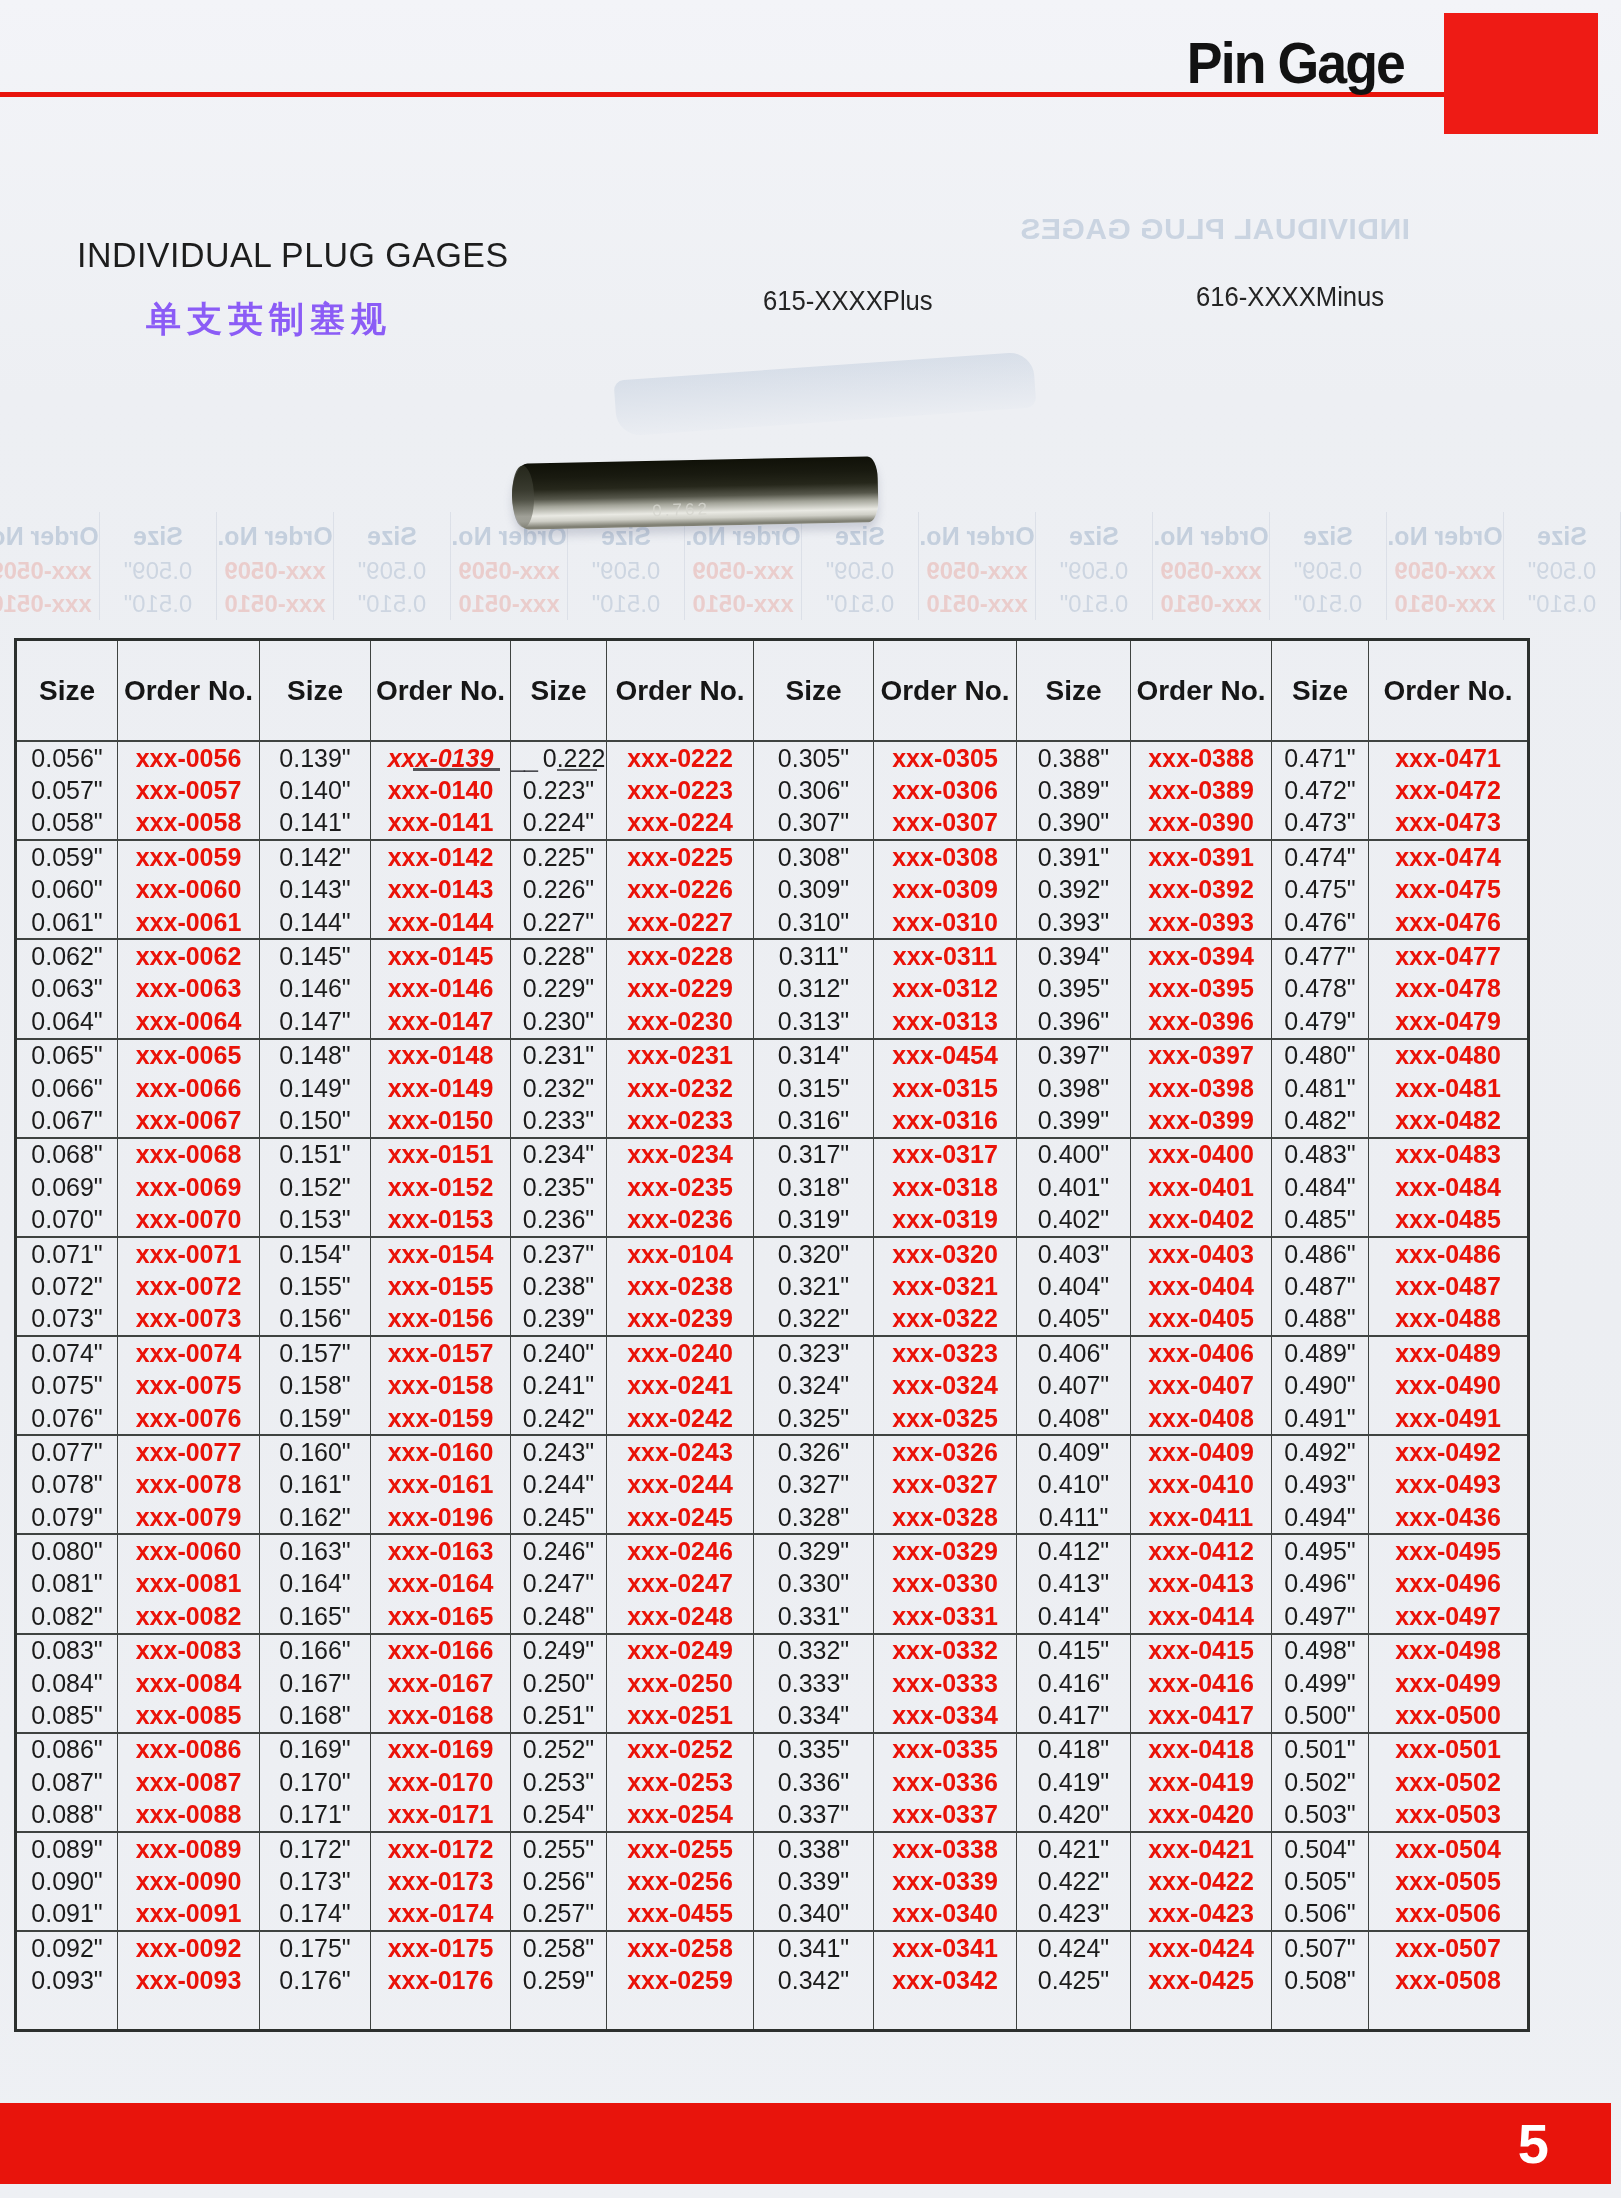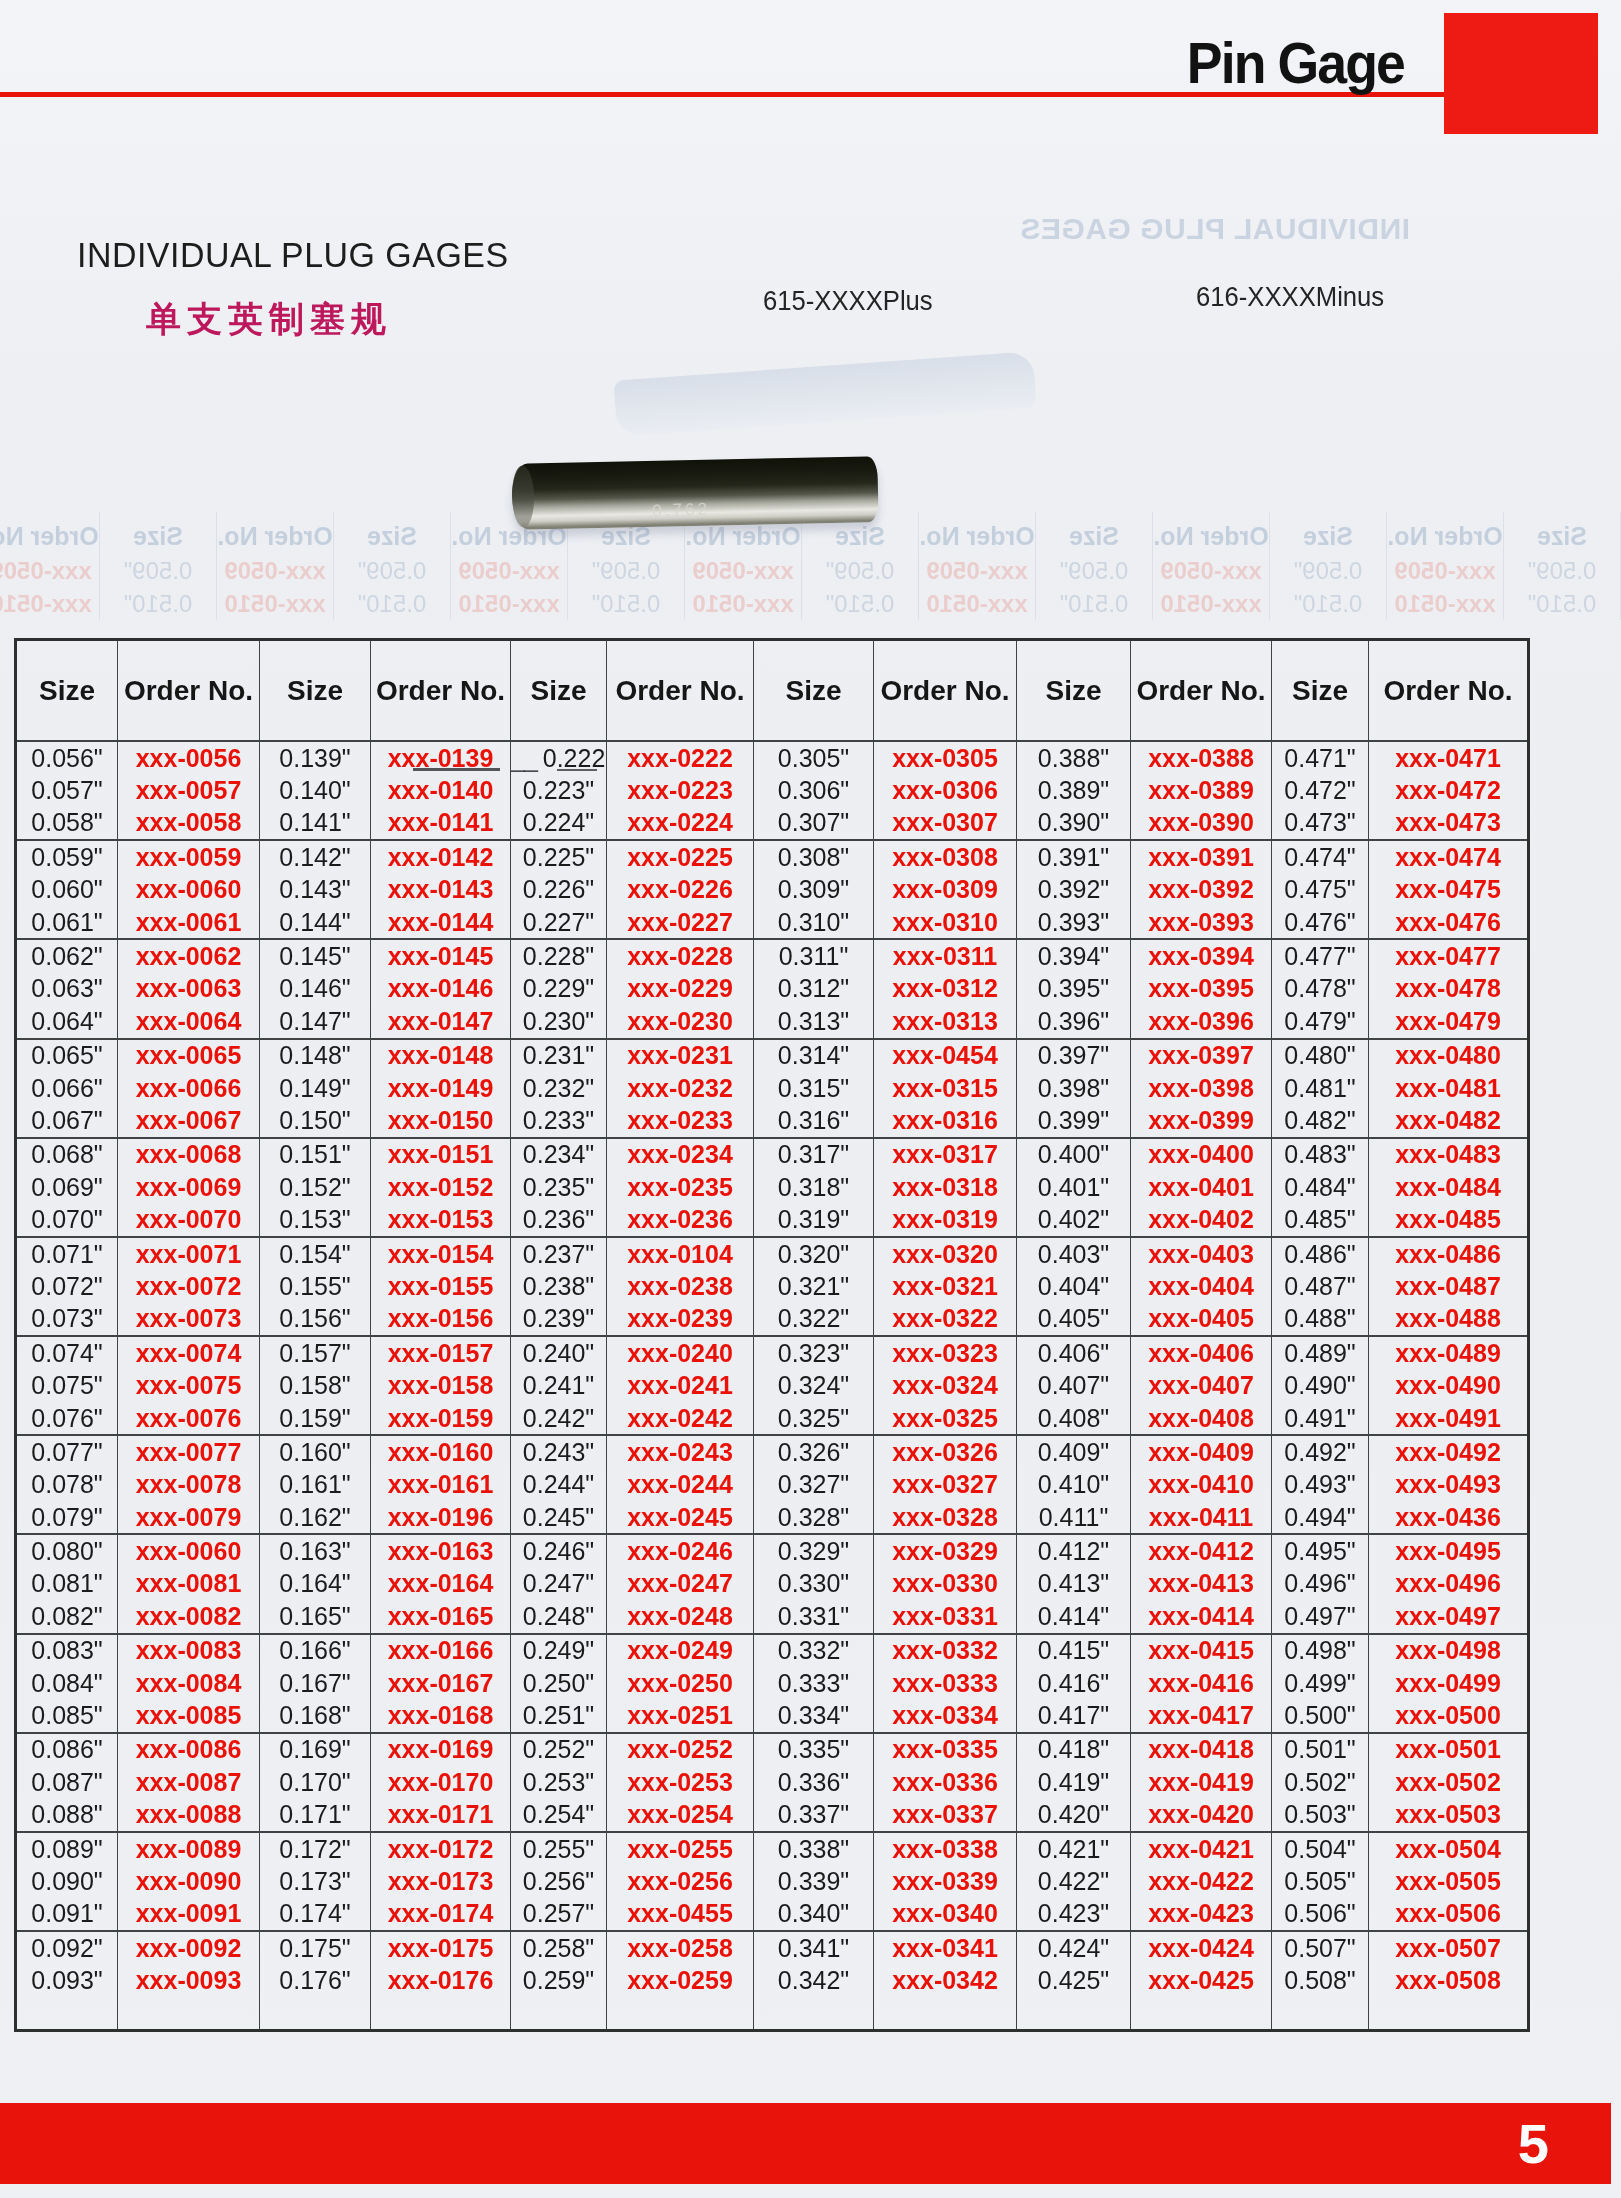--- a/index.html
+++ b/index.html
@@ -10,21 +10,21 @@
 
   
   .hdr-rule{left:0;top:92px;width:1449px;height:5px;background:#e8140c;}
   .hdr-square{left:1444px;top:13px;width:154px;height:121px;background:#ee1b15;}
   .page-title{left:1020px;top:30px;width:384px;text-align:right;
       font-size:57px;font-weight:bold;color:#121212;letter-spacing:-2px;
       transform:scaleX(.94);transform-origin:right;}
 
   
   .title-en{left:77px;top:235px;font-size:35px;color:#1d1d1d;letter-spacing:.5px;transform:scaleX(.97);transform-origin:left;}
-  .title-zh{left:146px;top:296px;font-size:35px;font-weight:bold;color:#be185d;letter-spacing:6px;}
+  .title-zh{left:146px;top:296px;font-size:35px;font-weight:bold;color:#8b5cf6;letter-spacing:6px;}
   .code-plus{left:763px;top:286px;font-size:27px;color:#242424;transform:scaleX(.95);transform-origin:left;}
   .code-minus{left:1196px;top:282px;font-size:27px;color:#242424;transform:scaleX(.95);transform-origin:left;}
 
   
   .ghost{pointer-events:none;}
   .ghost-title{left:990px;top:212px;width:420px;font-size:30px;font-weight:bold;
       color:#8fa6c2;opacity:.38;transform:scaleX(-1);letter-spacing:.5px;}
   .ghost-band{left:615px;top:366px;width:420px;height:56px;opacity:.45;
       background:linear-gradient(180deg,rgba(150,172,200,.55),rgba(205,216,232,.2));
       border-radius:10px 24px 10px 24px;transform:rotate(-4deg);}
@@ -54,21 +54,21 @@
       border-left:1.5px solid #3f4341;overflow:hidden;white-space:nowrap;}
   .gage-table th{height:99px;font-size:28px;font-weight:bold;color:#161616;}
   .gage-table thead{border-bottom:2px solid #3f4341;}
   .gage-table tbody{border-top:2px solid #3f4341;}
   .gage-table tbody:first-of-type{border-top:none;}
   .gage-table td{height:32.4px;font-size:25px;}
   .gage-table td.size{color:#1b1b1b;}
   .gage-table td.order{color:#ea1208;font-weight:bold;}
 
   
-  td.pen-a{position:relative;}
+  td.pen-a{position:relative;font-style:italic;}
   td.pen-a::after{content:"";position:absolute;left:30%;right:7%;bottom:3px;
       border-bottom:3px solid rgba(45,45,50,.8);}
   td.pen-b{position:relative;}
   td.pen-b::before{content:"__ ";color:rgba(45,45,50,.85);letter-spacing:-1px;}
   td.pen-b::after{content:"";position:absolute;left:48%;right:10%;bottom:3px;
       border-bottom:2.5px solid rgba(45,45,50,.75);}
 
   
   .footer-bar{left:0;top:2103px;width:1611px;height:81px;background:#e8140c;}
   .page-num{position:absolute;right:62px;top:8px;font-size:56px;font-weight:bold;color:#fff;}

